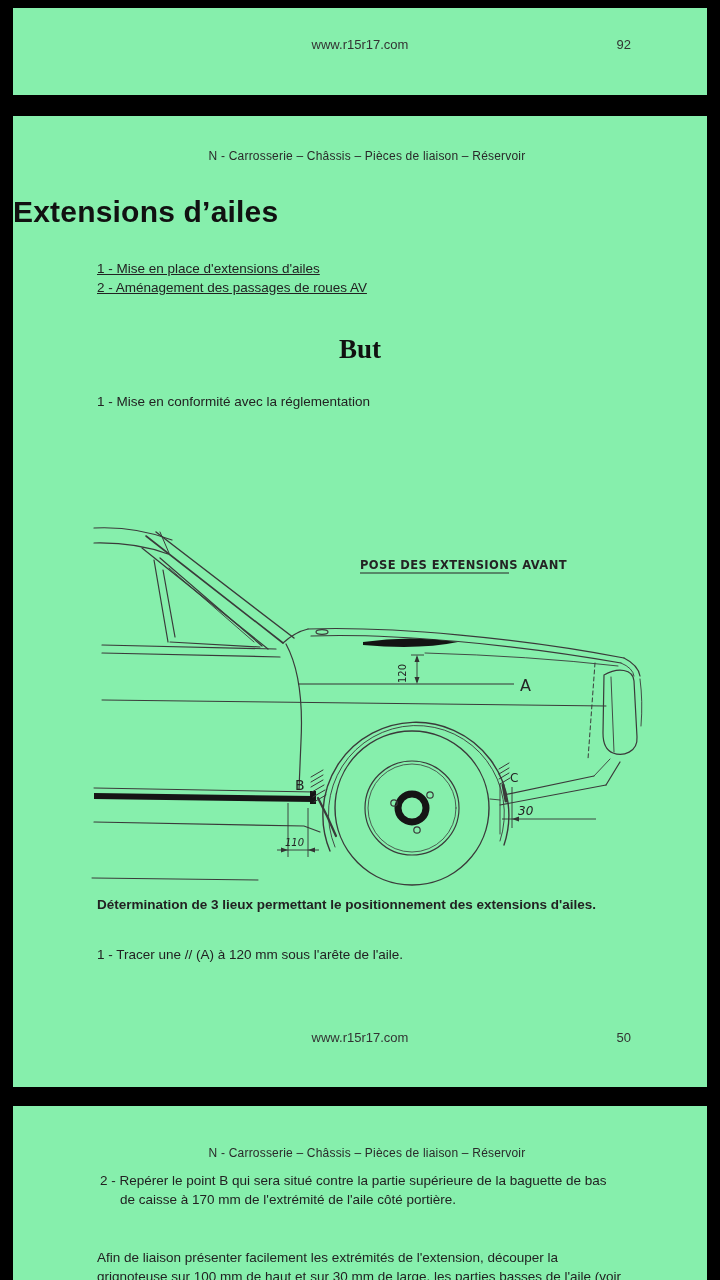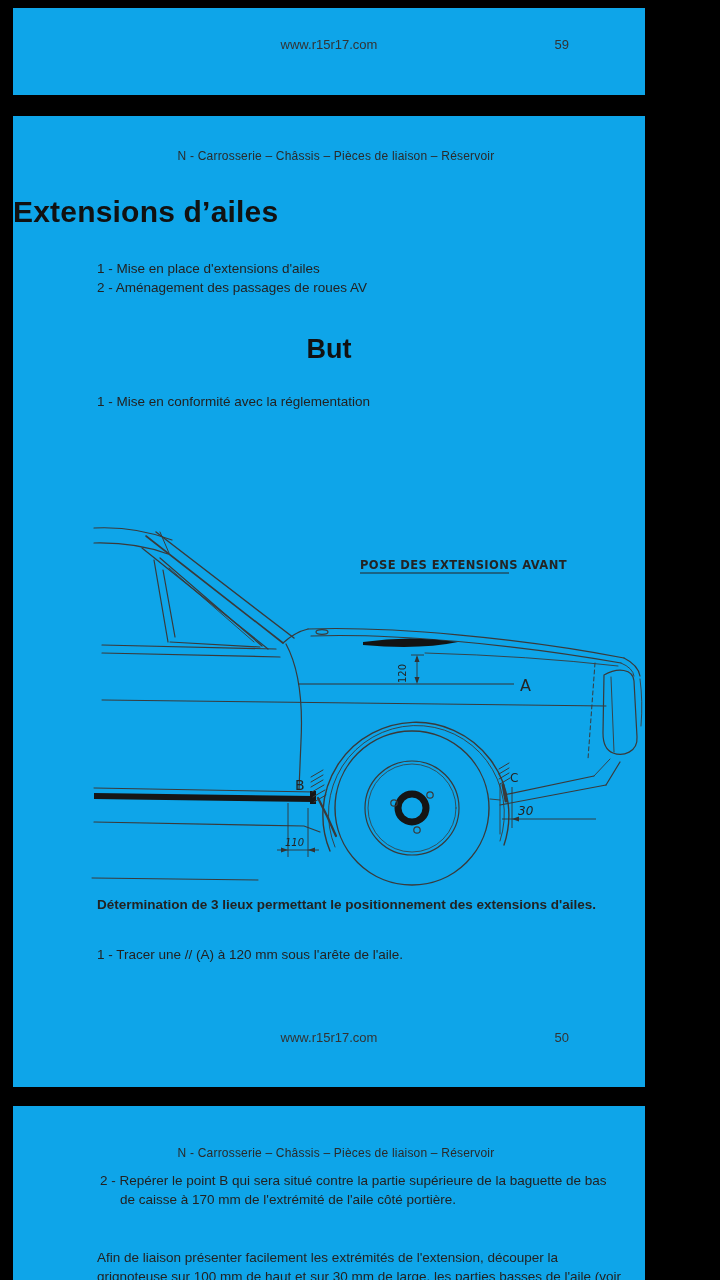--- a/index.html
+++ b/index.html
@@ -1,45 +1,45 @@
 <!DOCTYPE html>
 <html><head>
 <meta charset="utf-8">
 <style>
   html,body{margin:0;padding:0;}
   body{
     width:720px;height:1280px;background:#000;
     font-family:"Liberation Sans","DejaVu Sans",sans-serif;
     color:#1e1e1e;position:relative;overflow:hidden;
   }
-  .page{position:absolute;left:13px;width:632px;background:#0ea5e9;overflow:hidden;}
+  .page{position:absolute;left:13px;width:694px;background:#86efac;overflow:hidden;}
   .abs{position:absolute;}
   .hdr{font-size:12px;color:#2a2a2a;width:100%;text-align:center;letter-spacing:.2px;margin-left:7px;}
   .body-txt{font-size:13.5px;line-height:18.5px;color:#222;}
   .title{width:100%;text-align:left;font-weight:bold;font-size:30px;letter-spacing:.2px;color:#111;}
-  .sect{width:100%;text-align:center;font-weight:bold;font-size:27px;color:#111;}
+  .sect{width:100%;text-align:center;font-weight:bold;font-size:27px;color:#111;font-family:Liberation Serif, serif;}
   .foot-url{width:100%;text-align:center;font-size:13px;color:#333;}
   .foot-num{font-size:13px;color:#333;}
   .fig{position:absolute;left:77px;top:400px;width:600px;height:390px;}
   svg text{font-family:"DejaVu Sans",sans-serif;fill:#242424;}
   .hang2{padding-left:20px;}
 </style>
 </head>
 <body>
 
 <div class="page" style="top:8px;height:87px;">
   <div class="abs foot-url" style="top:29px;left:0;">www.r15r17.com</div>
-  <div class="abs foot-num" style="top:29px;right:76px;">59</div>
+  <div class="abs foot-num" style="top:29px;right:76px;">92</div>
 </div>
 
 <div class="page" style="top:116px;height:971px;">
   <div class="abs hdr" style="top:33px;left:0;">N - Carrosserie – Châssis – Pièces de liaison – Réservoir</div>
   <div class="abs title" style="top:79px;left:0;">Extensions d’ailes</div>
 
-  <div class="abs body-txt" style="top:144px;left:84px;">
+  <div class="abs body-txt" style="top:144px;left:84px;text-decoration:underline;">
     <div>1 - Mise en place d'extensions d'ailes</div>
     <div>2 - Aménagement des passages de roues AV</div>
   </div>
 
   <div class="abs sect" style="top:218px;left:0;">But</div>
 
   <div class="abs body-txt" style="top:277px;left:84px;">
     <div>1 - Mise en conformité avec la réglementation</div>
   </div>
 

